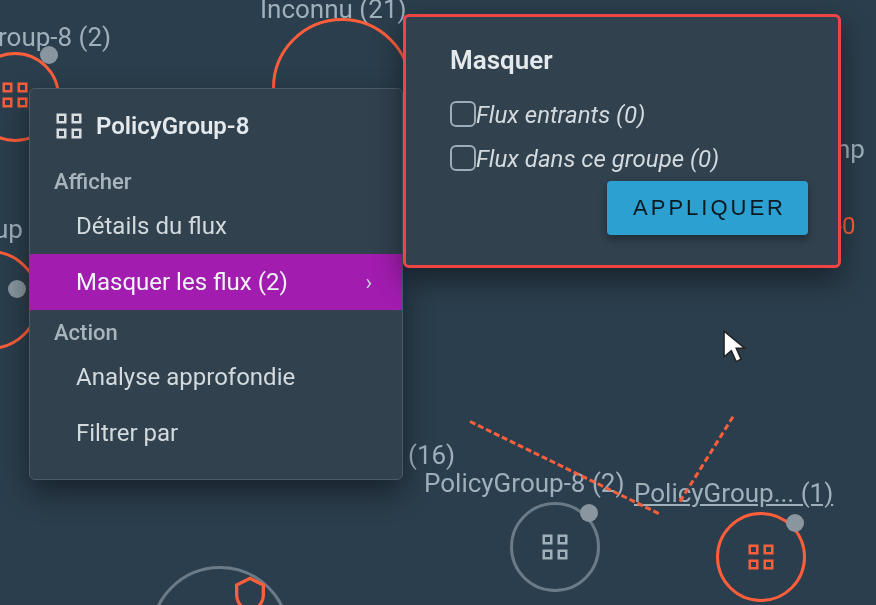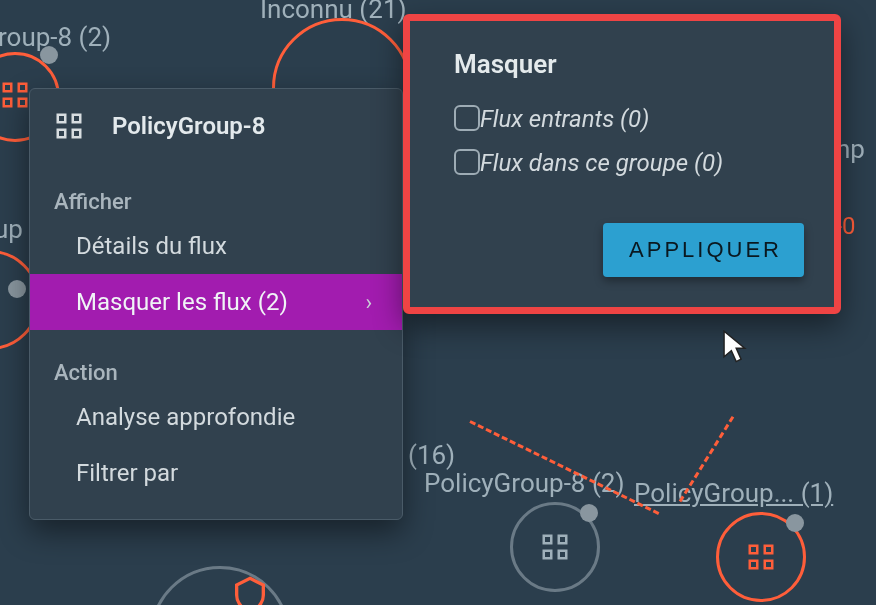--- a/index.html
+++ b/index.html
@@ -48,38 +48,38 @@
   background: #31414e;
   border: 1px solid #4a5b68;
   border-radius: 6px;
   box-shadow: 0 12px 30px rgba(0,0,0,0.45);
   padding-bottom: 18px;
   z-index: 10;
 }
 .cm-title-row {
   display: flex;
   align-items: center;
-  gap: 28px;
+  gap: 12px;
   padding: 22px 24px 18px 24px;
 }
 .cm-title-icon {
   width: 30px; height: 30px;
   display: flex; align-items: center; justify-content: center;
 }
 .cm-title {
   font-size: 24px;
   font-weight: 600;
   color: #e3e9ec;
 }
 .cm-section-label {
   font-size: 22px;
   color: #a9b5bd;
   font-weight: 500;
   padding: 6px 24px 4px 24px;
-  margin-top: 24px;
+  margin-top: 4px;
 }
 .cm-item {
   font-size: 24px;
   color: #d3dade;
   padding: 14px 24px 14px 46px;
   cursor: pointer;
   display: flex;
   align-items: center;
   justify-content: space-between;
 }
@@ -93,21 +93,21 @@
   margin-right: 6px;
 }
 
 
 .submenu {
   position: absolute;
   left: 403px;
   top: 14px;
   width: 438px;
   background: #31414e;
-  border: 7px solid #ef4444;
+  border: 3px solid #ef4444;
   border-radius: 6px;
   box-shadow: 0 12px 30px rgba(0,0,0,0.45);
   padding: 28px 30px 30px 30px;
   z-index: 11;
 }
 .submenu-title {
   font-size: 26px;
   font-weight: 600;
   color: #e4eaec;
   margin-bottom: 18px;
@@ -126,21 +126,20 @@
   border-radius: 6px;
   flex-shrink: 0;
 }
 .check-label {
   font-size: 24px;
   color: #d3dade;
 }
 .apply-btn {
   display: block;
   margin-left: auto;
-  margin-top: 38px;
   background: #2ca0d0;
   color: #0a1820;
   border: none;
   border-radius: 4px;
   font-size: 22px;
   font-weight: 500;
   letter-spacing: 3px;
   padding: 14px 22px 14px 26px;
   cursor: pointer;
   box-shadow: 0 4px 8px rgba(0,0,0,0.35);

